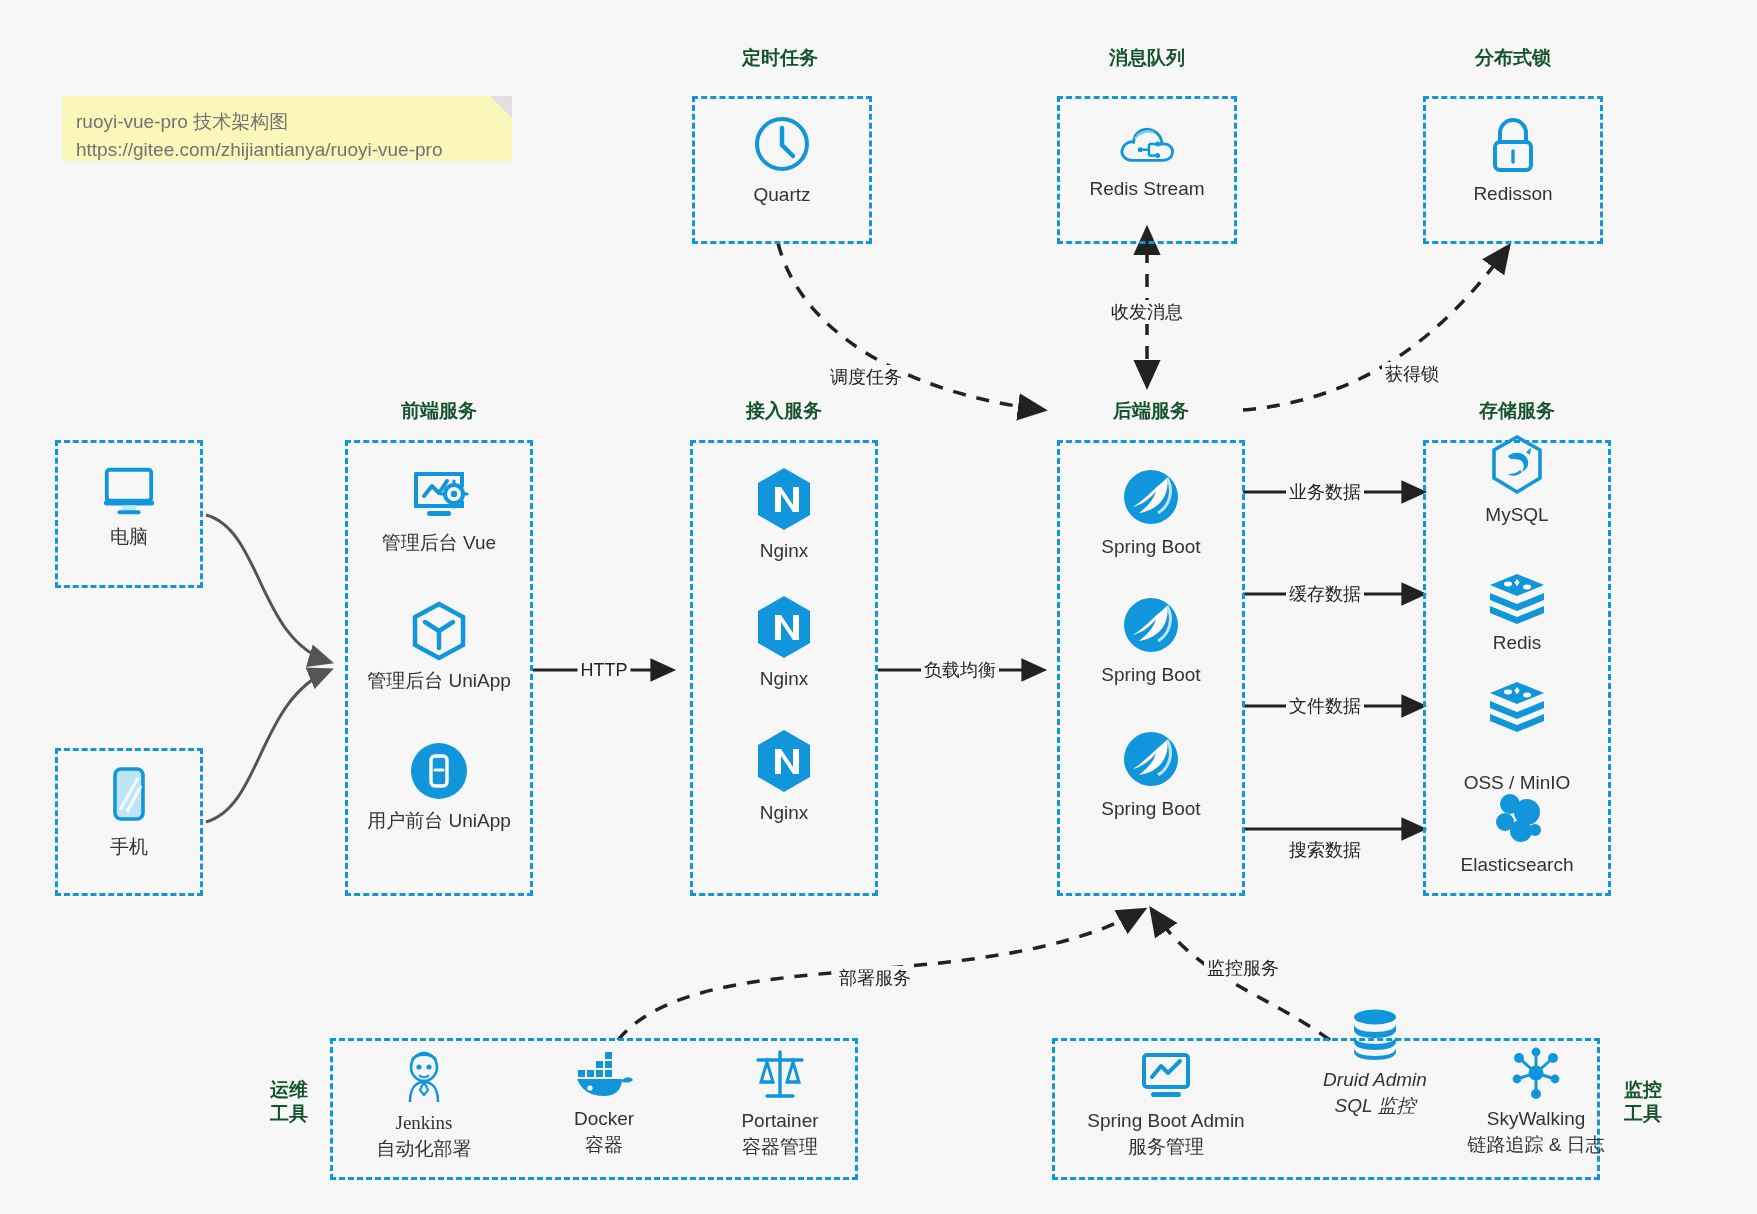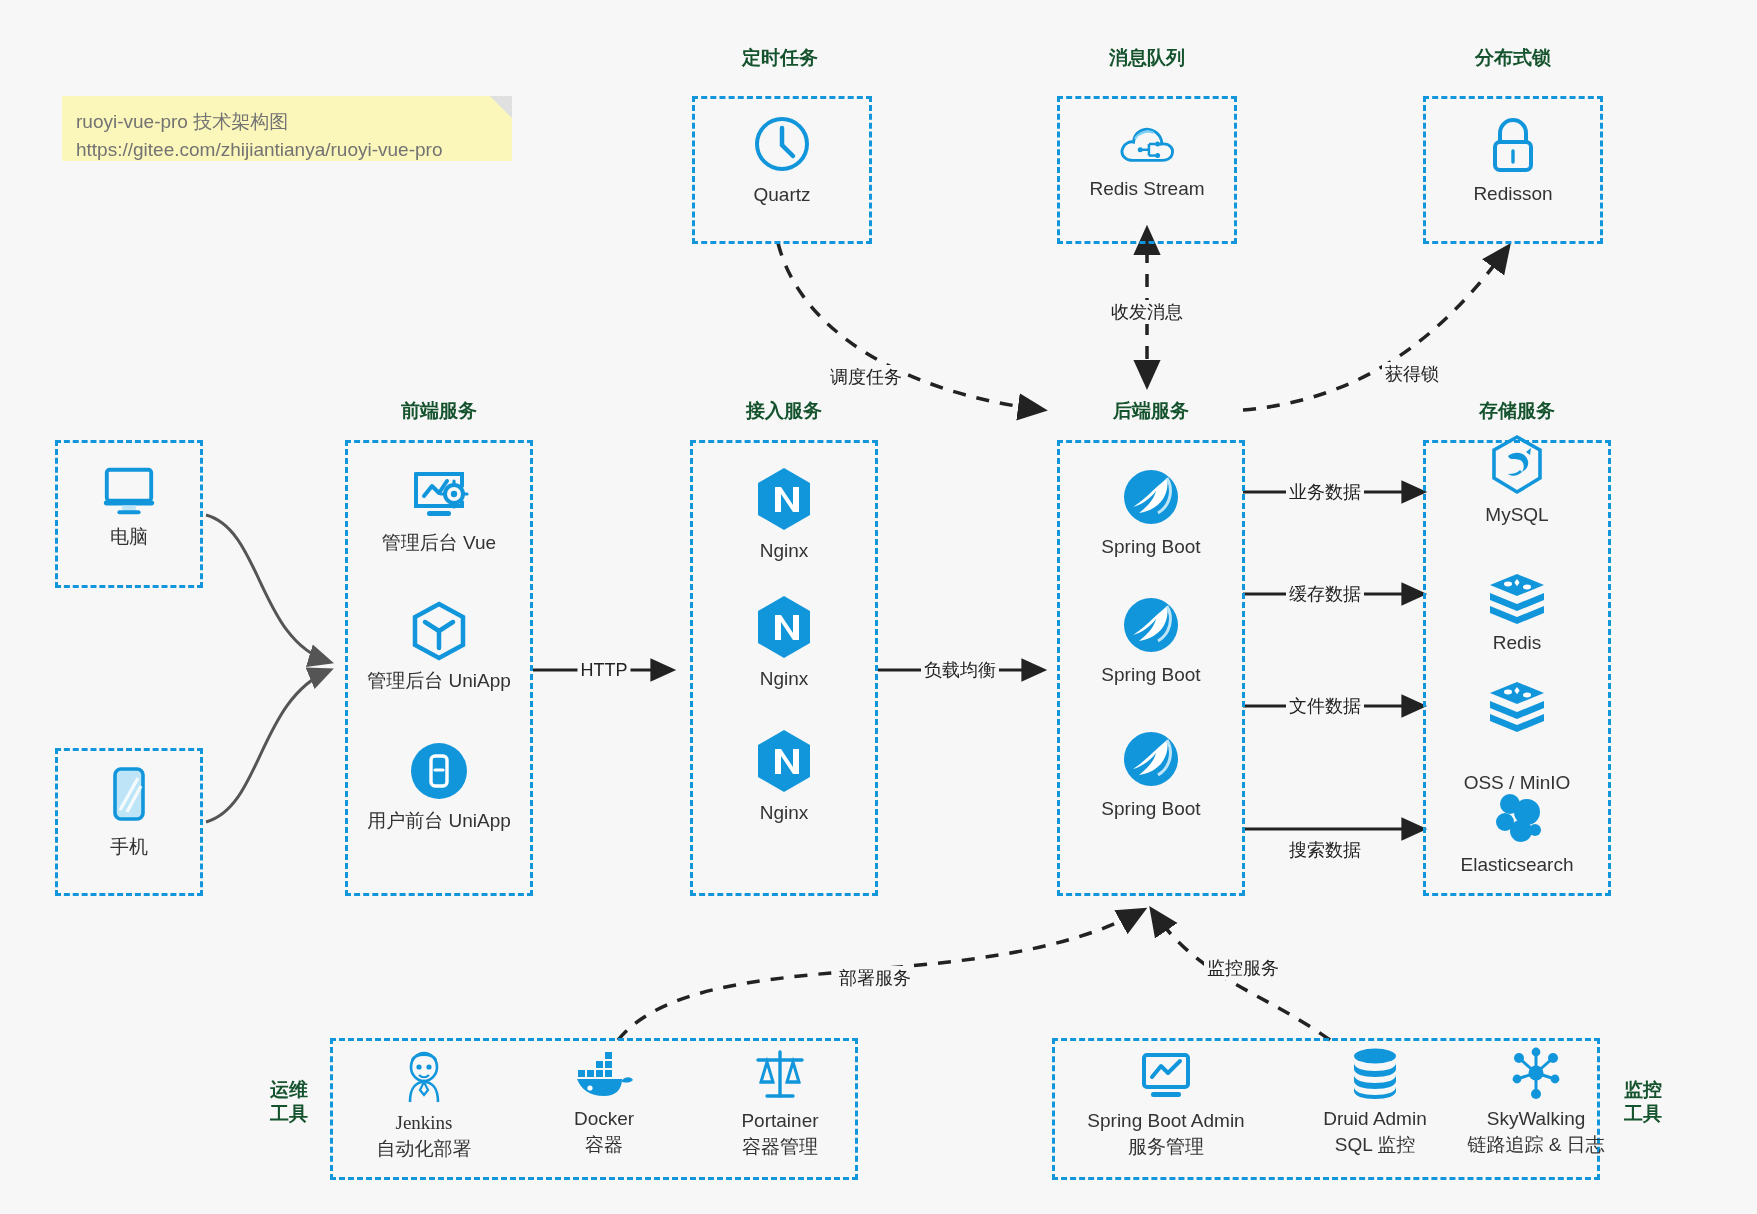--- a/index.html
+++ b/index.html
@@ -419,21 +419,21 @@
   <div class="node" style="left:1062px; top:1050px; width:208px;">
     <svg class="icon" width="58" height="52" viewBox="0 0 58 52">
       <rect x="7" y="5" width="44" height="32" rx="3" fill="none" stroke="#1296db" stroke-width="4"></rect>
       <path d="M15 27 L24 16 L31 23 L43 11" fill="none" stroke="#1296db" stroke-width="4" stroke-linecap="round" stroke-linejoin="round"></path>
       <rect x="14" y="42" width="30" height="5" rx="2.2" fill="#1296db"></rect>
     </svg>
     <div class="cap">Spring Boot Admin</div>
     <div class="cap2">服务管理</div>
   </div>
 
-  <div class="node" style="left:1290px; top:1046px; width:170px;">
+  <div class="node" style="left:1290px; top:1007px; width:170px;font-style:italic;">
     <svg class="icon" width="54" height="54" viewBox="0 0 54 54">
       <g fill="#1296db">
         <ellipse cx="27" cy="10" rx="21" ry="7.5"></ellipse>
         <path d="M6 17 C 6 22 15 25 27 25 C 39 25 48 22 48 17 L48 23 C 48 28 39 31 27 31 C 15 31 6 28 6 23 Z"></path>
         <path d="M6 29 C 6 34 15 37 27 37 C 39 37 48 34 48 29 L48 35 C 48 40 39 43 27 43 C 15 43 6 40 6 35 Z"></path>
         <path d="M6 41 C 6 46 15 49 27 49 C 39 49 48 46 48 41 L48 45 C 48 50 39 53 27 53 C 15 53 6 50 6 45 Z"></path>
       </g>
     </svg>
     <div class="cap">Druid Admin</div>
     <div class="cap2">SQL 监控</div>

